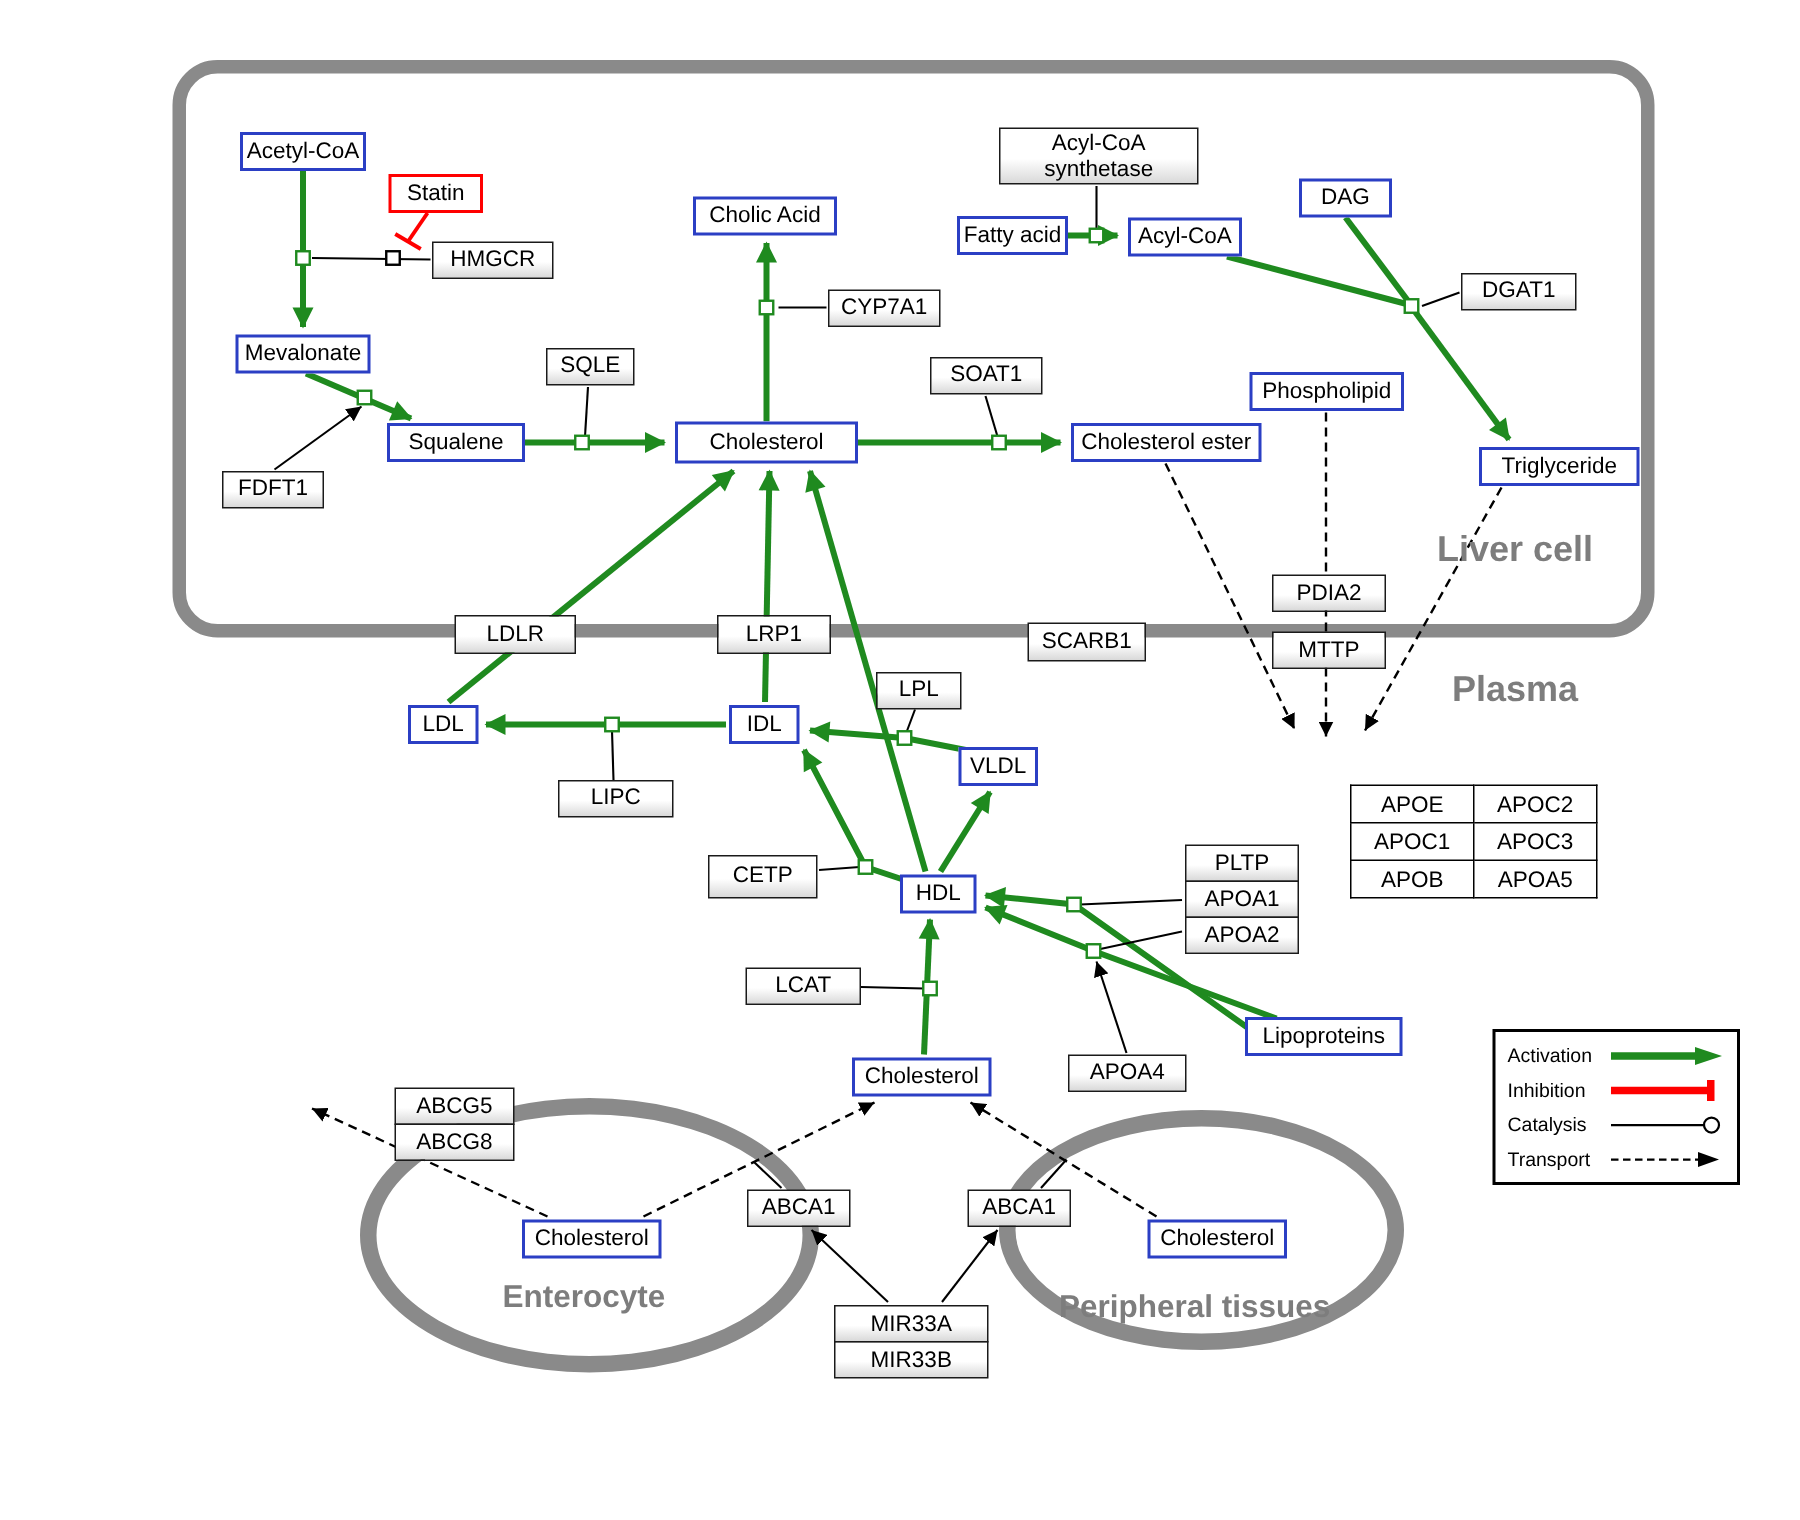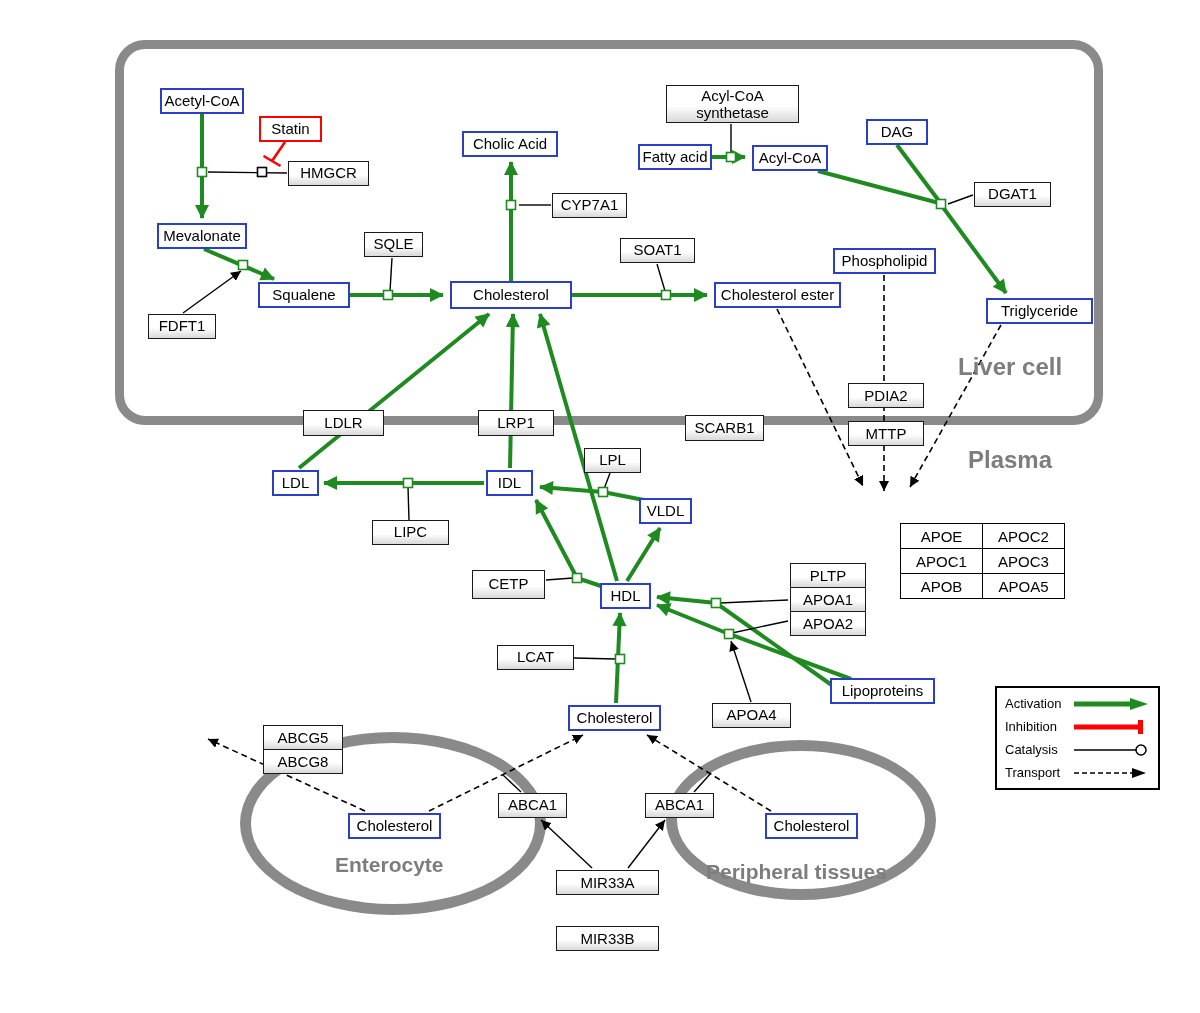--- a/index.html
+++ b/index.html
@@ -207,21 +207,21 @@
     </table>
 
   <div class="stack" style="left:263px; top:725px; width:80px;">
     <div class="cell">ABCG5</div>
     <div class="cell">ABCG8</div>
   </div>
   <div class="box met" style="left:348px; top:813px; width:93px; height:26px;">Cholesterol</div>
   <div class="box prot" style="left:498px; top:793px; width:69px; height:25px;">ABCA1</div>
   <div class="box prot" style="left:645px; top:793px; width:69px; height:25px;">ABCA1</div>
   <div class="box met" style="left:765px; top:813px; width:93px; height:26px;">Cholesterol</div>
-  <div class="stack" style="left:556px; top:870px; width:103px;gap:32px;">
+  <div class="stack" style="left:556px; top:870px; width:103px;">
     <div class="cell">MIR33A</div>
     <div class="cell">MIR33B</div>
   </div>
 
   <div id="legend">
     <div class="legend-row">
       <span>Activation</span>
       <svg width="76" height="14">
         <line x1="0" y1="7" x2="58" y2="7" stroke="#1f8a1f" stroke-width="5"></line>
         <path d="M56,1 L74,7 L56,13 Z" fill="#1f8a1f"></path>

